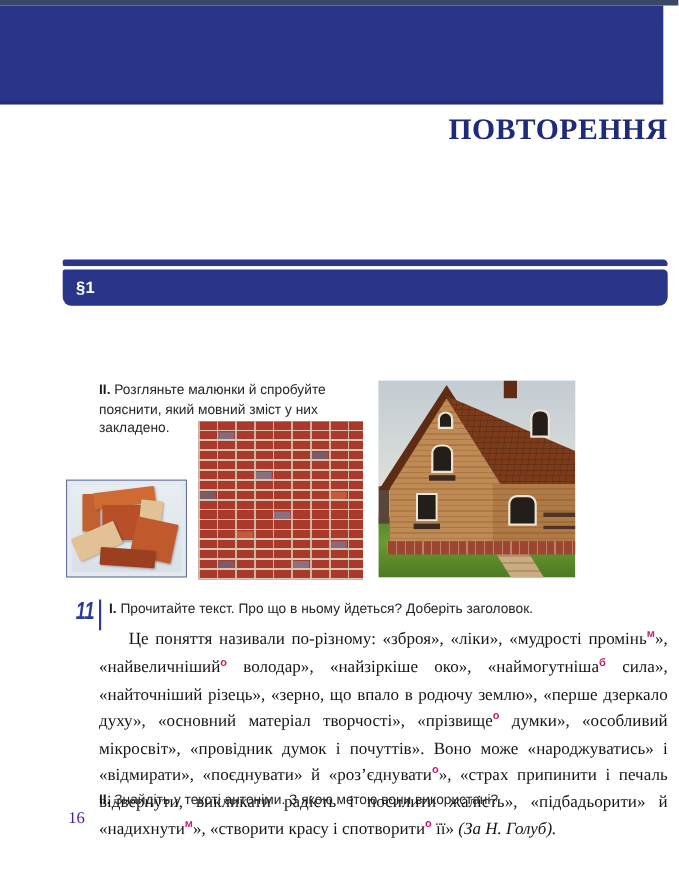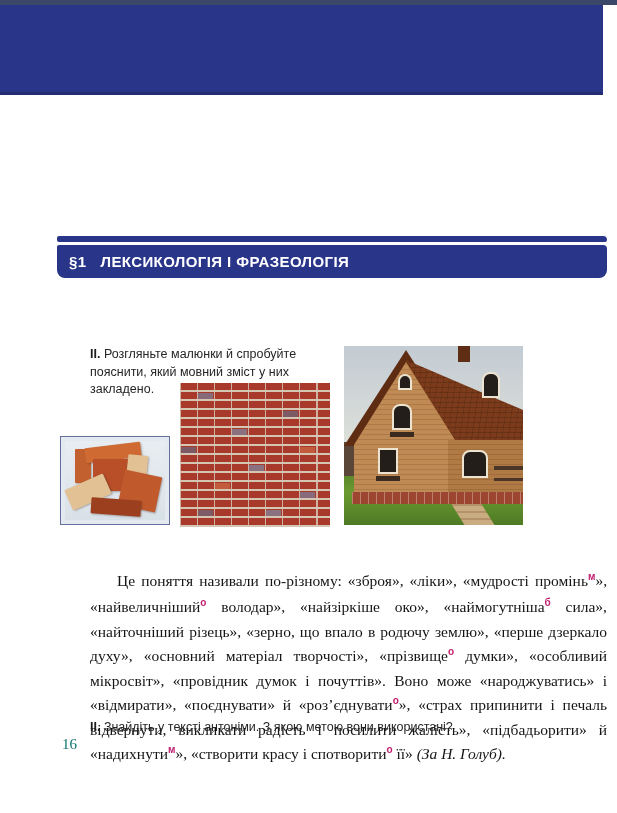--- a/index.html
+++ b/index.html
@@ -94,39 +94,39 @@
     position:absolute; left:90px; top:569px; width:517px;
     font-family:"Liberation Serif", serif; font-size:15.5px; line-height:23.5px;
     color:#151515; text-align:justify; text-indent:27px;
   }
   .passage .sup {
     color:#c01f6f; font-weight:bold; font-size:10px;
     position:relative; top:-6px; font-family:"Liberation Sans", sans-serif;
   }
   .passage .cite { font-style:italic; }
   .task2 { position:absolute; left:90px; top:719px; width:517px; }
-  .page-num { position:absolute; left:62px; top:736px; font-family:"Liberation Serif", serif; font-size:15px; color:#0f766e; }
+  .page-num { position:absolute; left:62px; top:736px; font-family:"Liberation Serif", serif; font-size:15px; color:#4c1d95; }
 </style>
 </head>
 <body>
 
 <div class="page">
 
   <div class="top-strip"></div>
   <div class="banner"></div>
 
   <div class="chapter-title">
+    <div>ПОВТОРЕННЯ</div>
   </div>
 
   <div class="section-bar">
     <div class="bar-strip"></div>
     <div class="bar-gap"></div>
     <div class="bar-main">
       <span class="sign">§1</span>
-      <span>ЛЕКСИКОЛОГІЯ І ФРАЗЕОЛОГІЯ</span>
     </div>
   </div>
 
 
   <div class="media">
     <div class="p2text sans-task">
       <span class="task-label">II.</span>
       <span>Розгляньте малюнки й спробуйте пояснити, який мовний зміст у них закладено.</span>
     </div>
 
@@ -159,20 +159,28 @@
       <div class="wbox" style="left:46px;top:86px;width:24px;height:5px;"></div>
       <div class="win" style="left:34px;top:102px;width:20px;height:26px;"></div>
       <div class="wbox" style="left:32px;top:130px;width:24px;height:5px;"></div>
       <div class="win arch" style="left:138px;top:26px;width:18px;height:26px;"></div>
       <div class="win arch" style="left:118px;top:104px;width:26px;height:28px;"></div>
       <div class="hs hs-rail"></div>
       <div class="hs hs-rail2"></div>
     </div>
   </div>
 
+  <div class="exercise" style="left:62px; top:545px; width:545px;">
+    <div class="ex-num">11</div>
+    <div class="ex-rule"></div>
+    <div class="ex-body">
+      <span class="task-label">I.</span>
+      <span>Прочитайте текст. Про що в ньому йдеться? Доберіть заголовок.</span>
+    </div>
+  </div>
 
   <div class="passage"><span class="seg">Це поняття називали по-різному: «зброя», «ліки», «мудрості промінь</span><span class="sup">м</span><span class="seg">», «найвеличніший</span><span class="sup">о</span><span class="seg"> володар», «найзіркіше око», «наймогутніша</span><span class="sup">б</span><span class="seg"> сила», «найточніший різець», «зерно, що впало в родючу землю», «перше дзеркало духу», «основний матеріал творчості», «прізвище</span><span class="sup">о</span><span class="seg"> думки», «особливий мікросвіт», «провідник думок і почуттів». Воно може «народжуватись» і «відмирати», «поєднувати» й «роз’єднувати</span><span class="sup">о</span><span class="seg">», «страх припинити і печаль відвернути, викликати радість і посилити жалість», «підбадьорити» й «надихнути</span><span class="sup">м</span><span class="seg">», «створити красу і спотворити</span><span class="sup">о</span><span class="seg"> її» </span><span class="cite">(За Н. Голуб).</span></div>
 
   <div class="task2 sans-task">
     <span class="task-label">II.</span>
     <span>Знайдіть у тексті антоніми. З якою метою вони використані?</span>
   </div>
 
   <div class="page-num">16</div>
 

